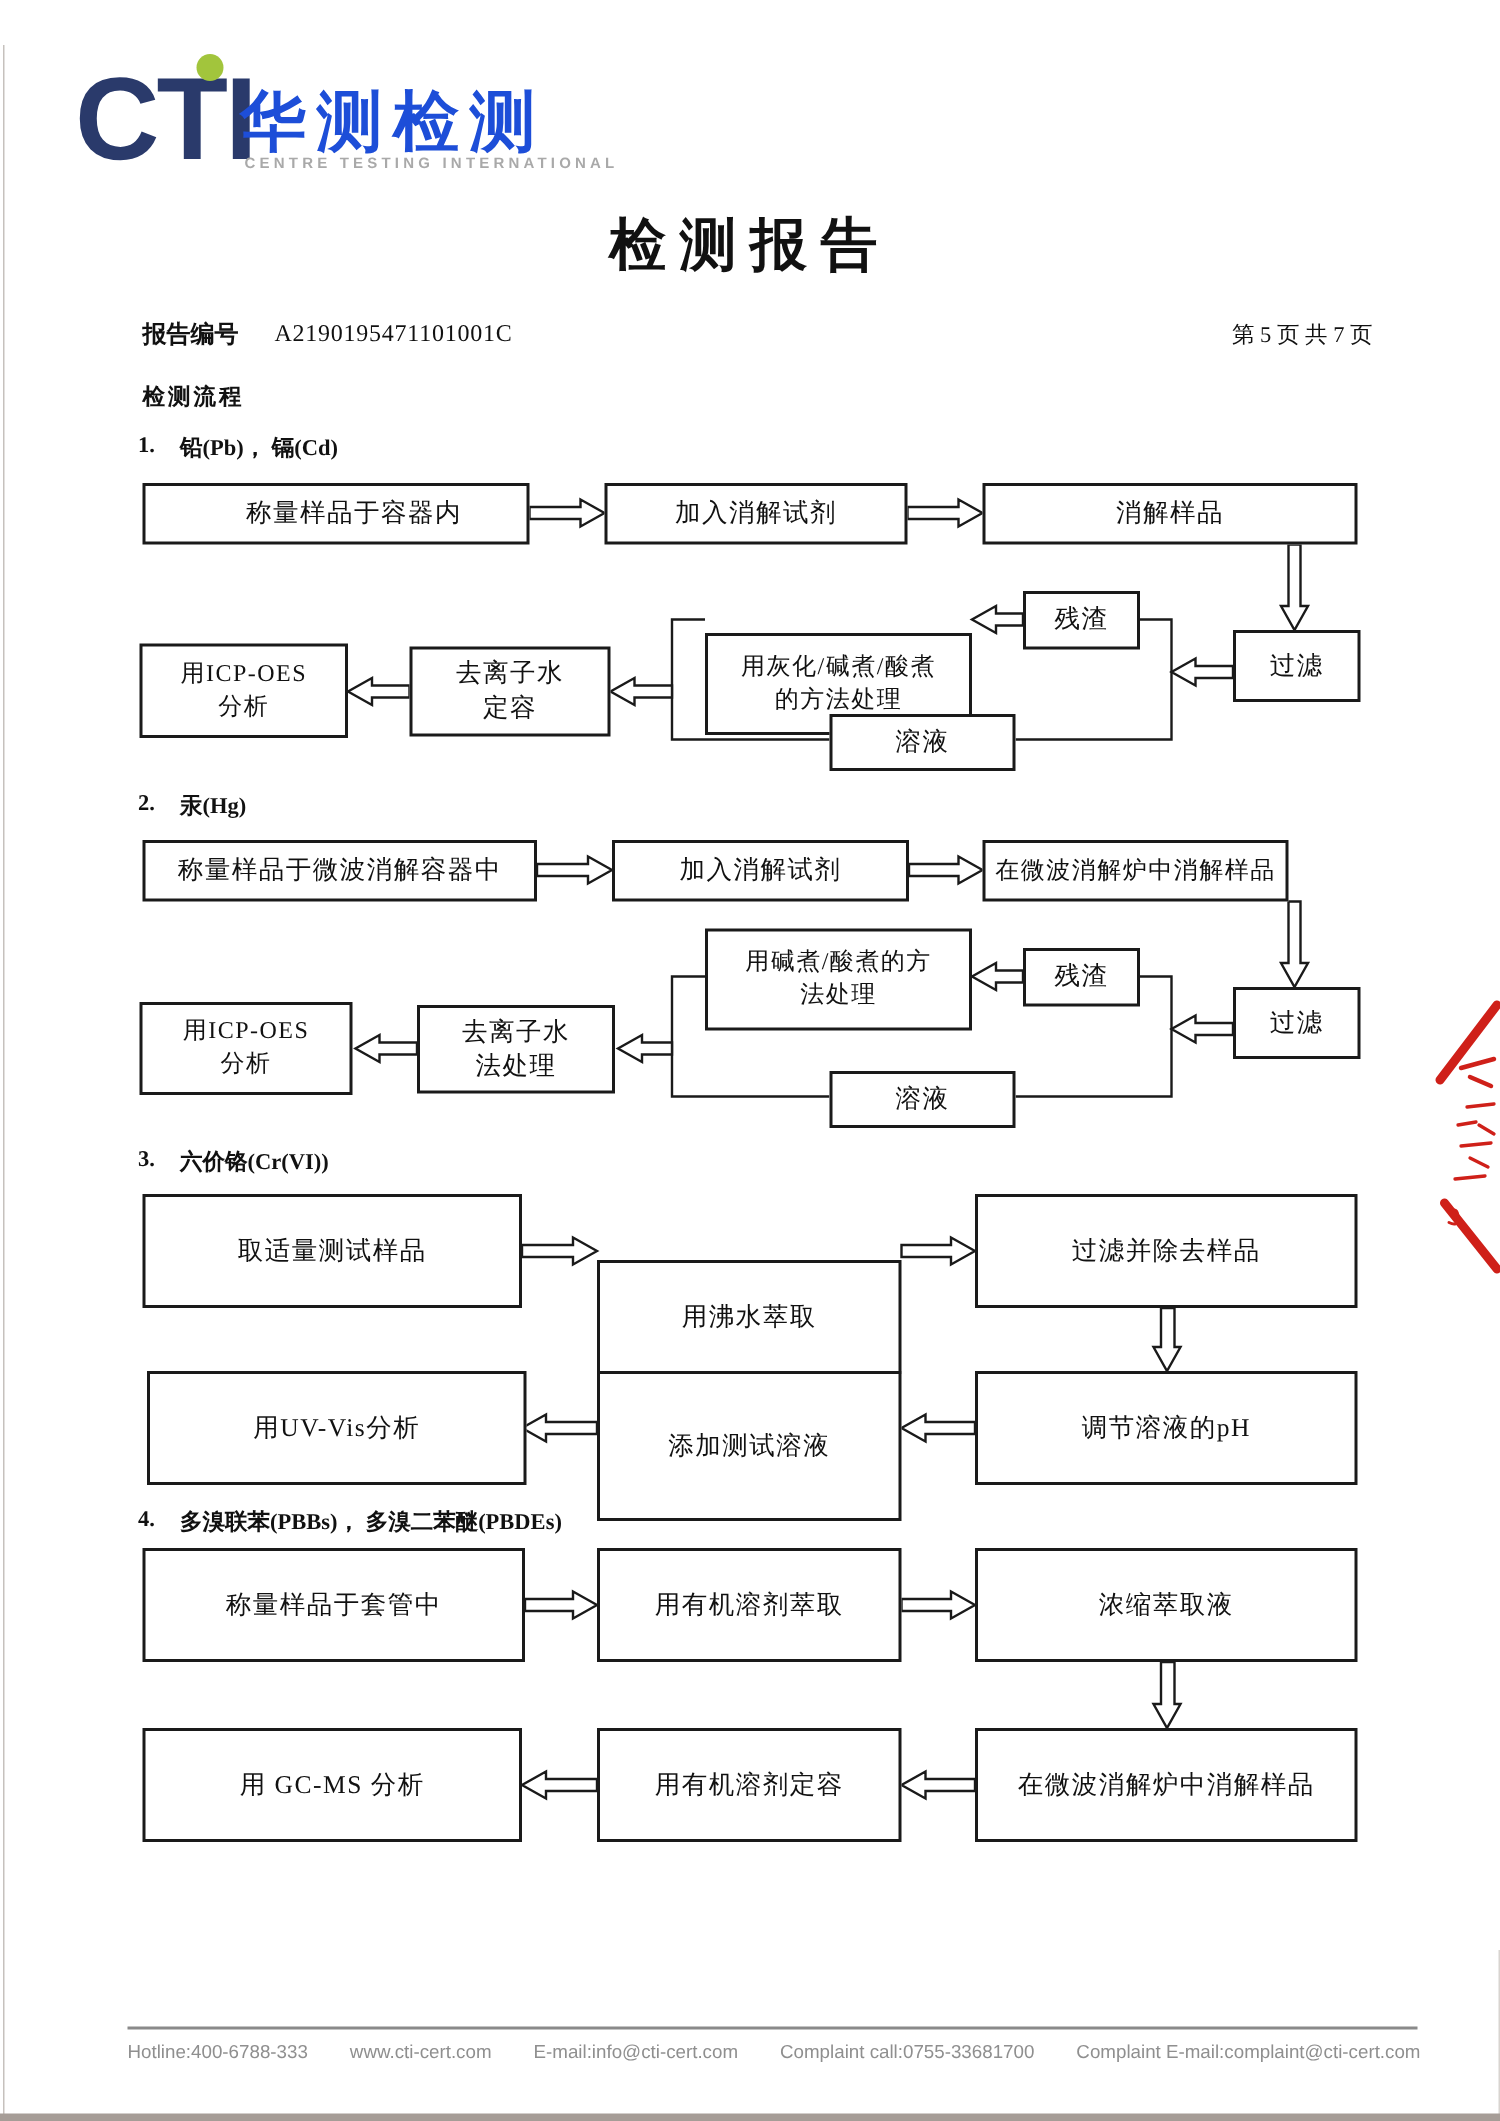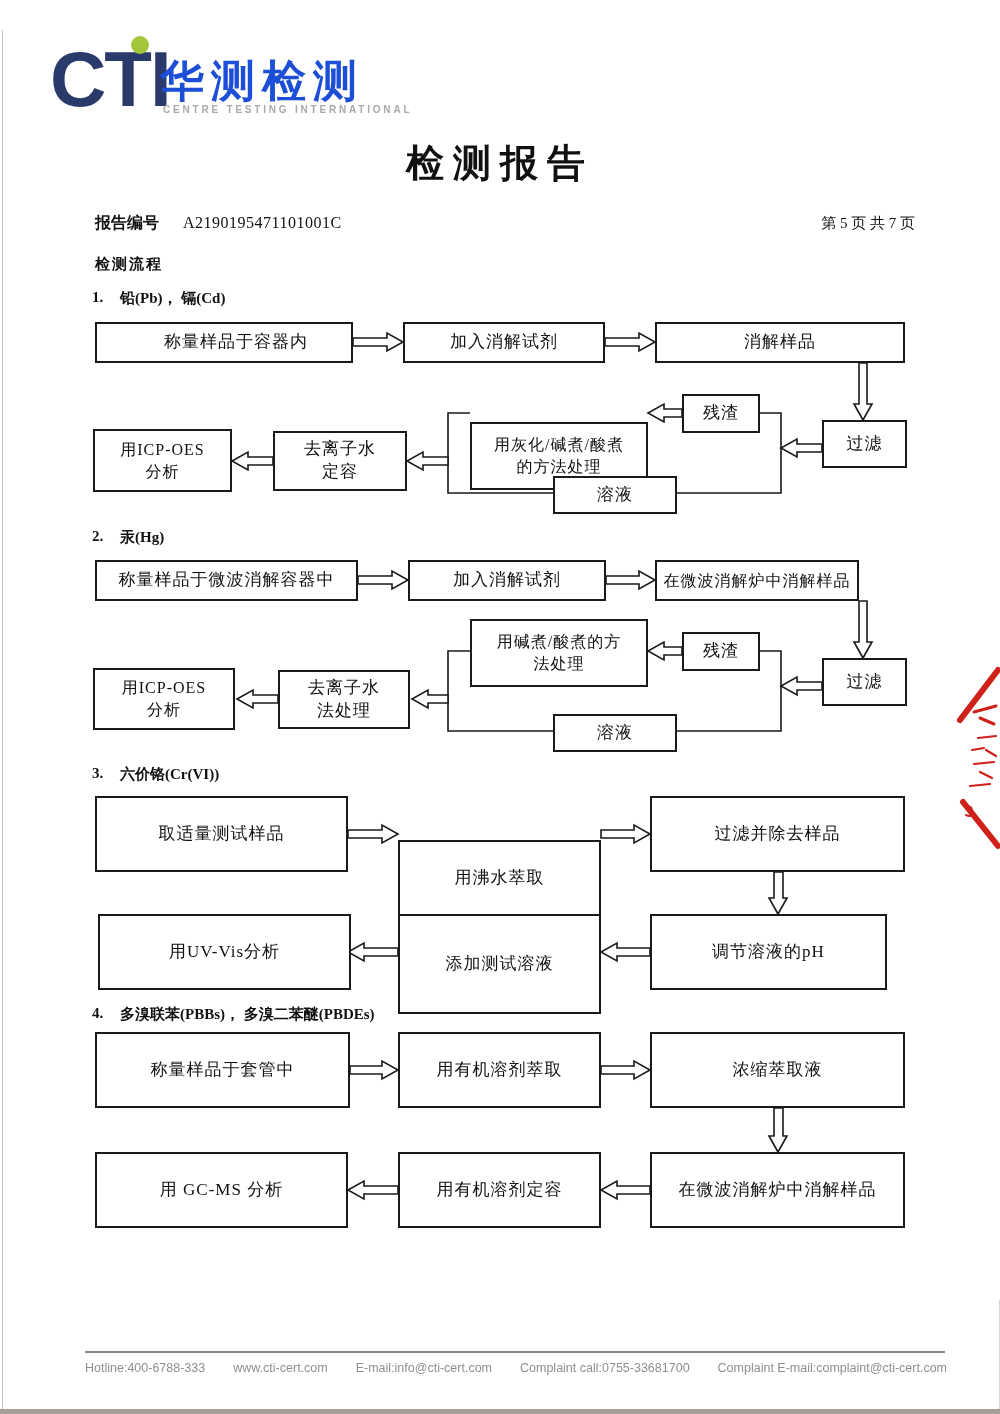--- a/index.html
+++ b/index.html
@@ -140,21 +140,21 @@
 <div class="fbox" style="left:822px;top:658px;width:85px;height:48px;">过滤</div>
 <div class="fbox" style="left:553px;top:714px;width:124px;height:38px;">溶液</div>
 <div class="fbox" style="left:278px;top:670px;width:132px;height:59px;">去离子水
 法处理</div>
 <div class="fbox sm" style="left:93px;top:668px;width:142px;height:62px;">用ICP-OES
 分析</div>
 
 <div class="fbox" style="left:95px;top:796px;width:253px;height:76px;">取适量测试样品</div>
 <div class="fbox" style="left:398px;top:796px;width:203px;height:76px;margin-top:44px;">用沸水萃取</div>
 <div class="fbox" style="left:650px;top:796px;width:255px;height:76px;">过滤并除去样品</div>
-<div class="fbox" style="left:650px;top:914px;width:237px;height:76px;">调节溶液的pH</div>
+<div class="fbox" style="left:650px;top:914px;width:255px;height:76px;">调节溶液的pH</div>
 <div class="fbox" style="left:398px;top:914px;width:203px;height:100px;">添加测试溶液</div>
 <div class="fbox" style="left:98px;top:914px;width:253px;height:76px;">用UV-Vis分析</div>
 
 <div class="fbox" style="left:95px;top:1032px;width:255px;height:76px;">称量样品于套管中</div>
 <div class="fbox" style="left:398px;top:1032px;width:203px;height:76px;">用有机溶剂萃取</div>
 <div class="fbox" style="left:650px;top:1032px;width:255px;height:76px;">浓缩萃取液</div>
 <div class="fbox" style="left:650px;top:1152px;width:255px;height:76px;">在微波消解炉中消解样品</div>
 <div class="fbox" style="left:398px;top:1152px;width:203px;height:76px;">用有机溶剂定容</div>
 <div class="fbox" style="left:95px;top:1152px;width:253px;height:76px;">用 GC-MS 分析</div>
 

